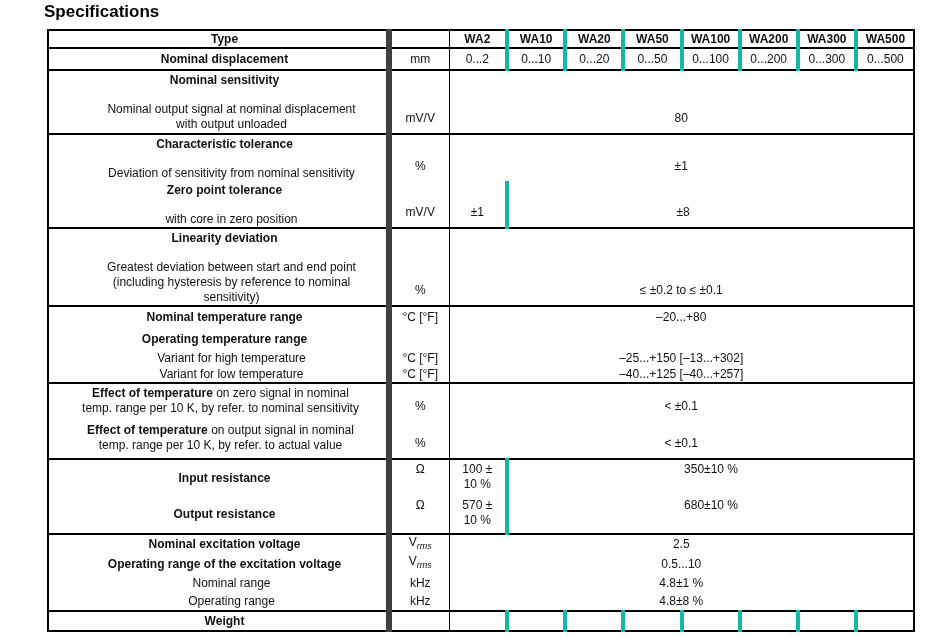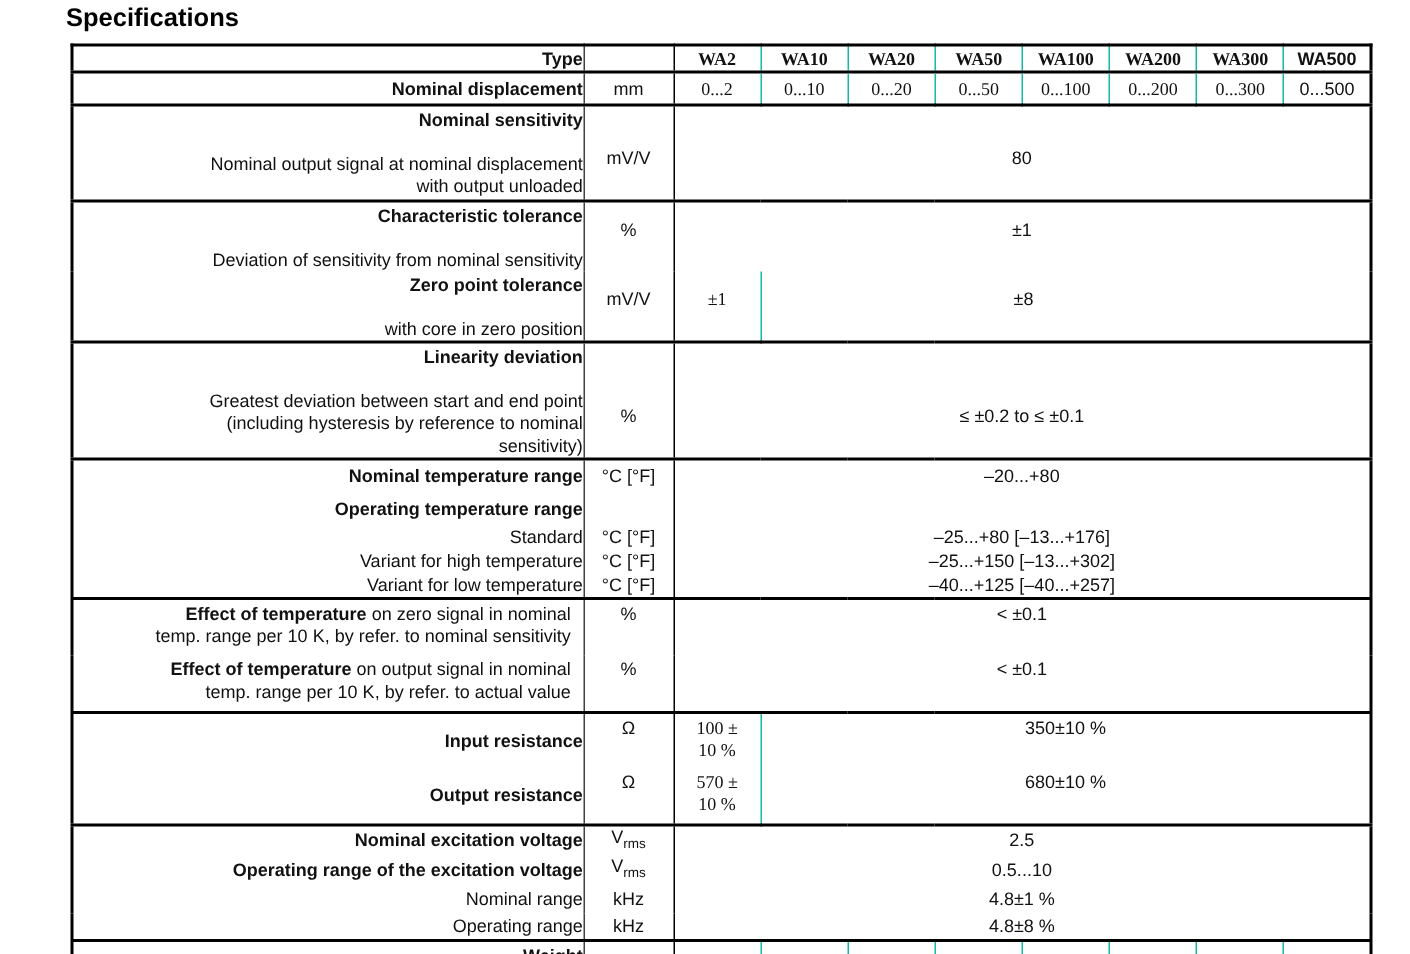--- a/index.html
+++ b/index.html
@@ -17,33 +17,33 @@
   table.spec {
     border-collapse: collapse; table-layout: fixed;
     margin-left: 47px; width: 866px;
     border: 2px solid #000;
   }
   td {
     padding: 0; font-size: 12px; line-height: 15px;
     vertical-align: middle; overflow: hidden; color: #111;
   }
   tr.sec td { border-top: 2px solid #000; }
-  td.c-label { border-right: 1px solid #404040; padding-left: 14px; text-align: right; }
+  td.c-label { border-right: 6px solid #404040; padding-left: 14px; text-align: center; }
   td.c-label.ind { padding-left: 28px; }
   td.c-unit  { border-right: 1px solid #000; text-align: center; }
   td.c-val   { text-align: center; }
-  td.sep     { border-right: 1px solid #14b8a6; font-family: Liberation Serif, serif; }
+  td.sep     { border-right: 4px solid #14b8a6; }
   td.v-top    { vertical-align: top; padding-top: 2px; }
-  td.v-bottom { vertical-align: bottom; padding-bottom: 20px; }
+  td.v-bottom { vertical-align: bottom; padding-bottom: 7px; }
   .b { font-weight: bold; }
   .title { display: block; font-weight: bold; }
   .desc  { display: block; padding-left: 14px; margin-top: 14px; white-space: pre-line; }
   .lead  { display: block; white-space: pre-line; padding-right: 8px; }
   .shift { position: relative; left: -28px; }
-  sub { font-size: 9px; }
+  sub { font-size: 9px; font-style: italic; }
 </style>
 </head>
 <body>
 
 <div class="sheet">
   <h1>Specifications</h1>
   <table class="spec">
     <colgroup id="spec-cols">
         <col style="width: 341px;">
         <col style="width: 60px;">
@@ -121,25 +121,20 @@
           <td class="c-label"><span class="b">Nominal temperature range</span></td>
           <td class="c-unit"><span>°C [°F]</span></td>
           <td class="c-val" colspan="8"><span>–20...+80</span></td>
         </tr>
         <tr style="height: 22px;">
           <td class="c-label"><span class="b">Operating temperature range</span></td>
           <td class="c-unit"></td>
           <td class="c-val" colspan="8"></td>
         </tr>
         <tr style="height: 16px;">
-          <td class="c-label ind"><span>Standard</span></td>
-          <td class="c-unit"><span>°C [°F]</span></td>
-          <td class="c-val" colspan="8"><span>–25...+80 [–13...+176]</span></td>
-        </tr>
-        <tr style="height: 16px;">
           <td class="c-label ind"><span>Variant for high temperature</span></td>
           <td class="c-unit"><span>°C [°F]</span></td>
           <td class="c-val" colspan="8"><span>–25...+150 [–13...+302]</span></td>
         </tr>
         <tr style="height: 17px;">
           <td class="c-label ind"><span>Variant for low temperature</span></td>
           <td class="c-unit"><span>°C [°F]</span></td>
           <td class="c-val" colspan="8"><span>–40...+125 [–40...+257]</span></td>
         </tr>
         <tr class="sec" style="height: 38px;">

